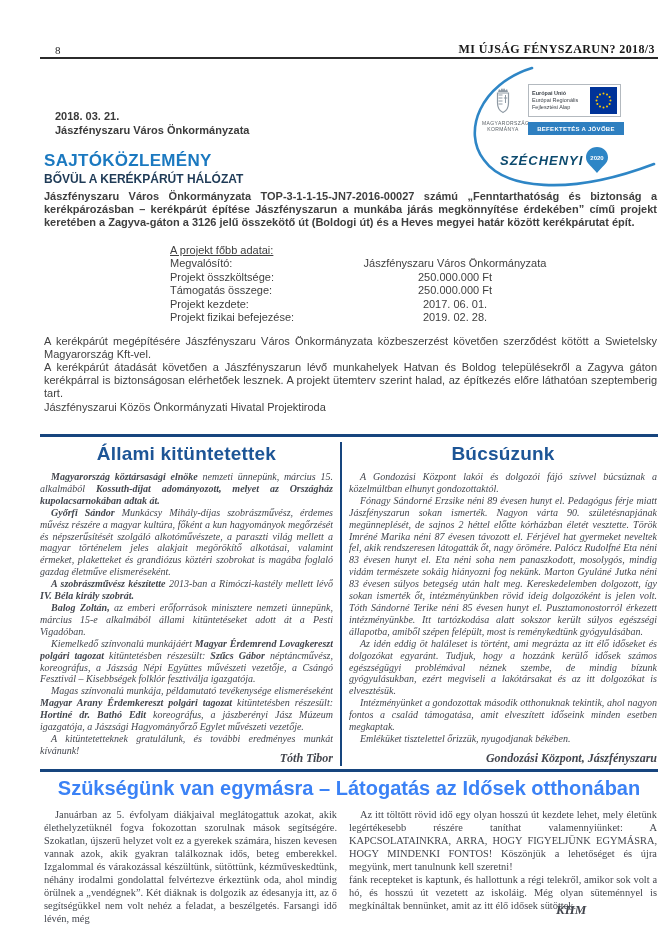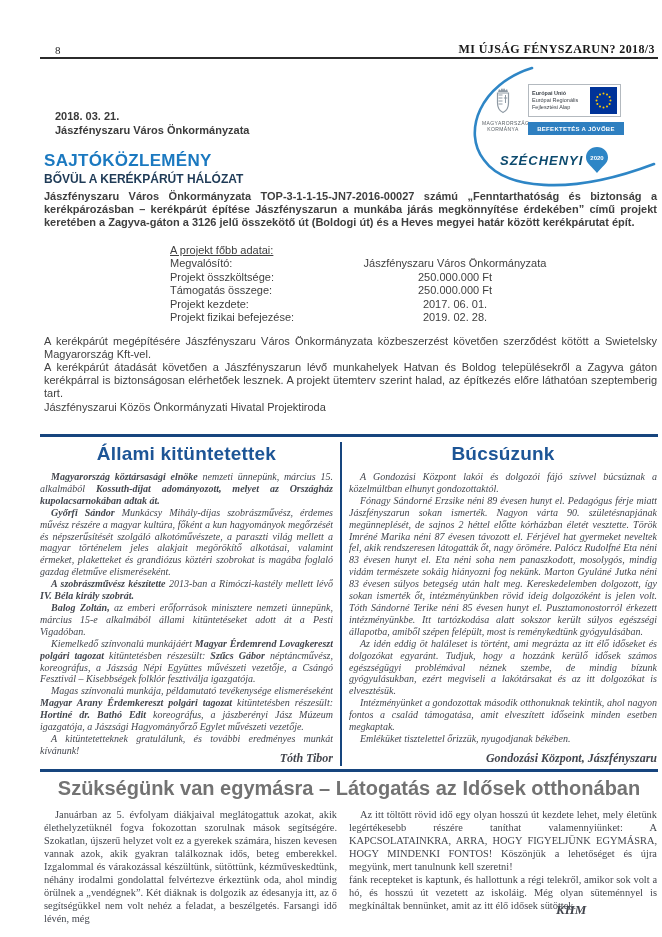--- a/index.html
+++ b/index.html
@@ -45,21 +45,21 @@
   .col-farewell{left:349px;width:308px;}
   .col h3{margin:2px 0 6px 0;text-align:center;font-size:19px;font-weight:bold;color:#1d5596;letter-spacing:.2px;}
   .serif .para{margin:0;font-family:"Liberation Serif",serif;font-size:10px;line-height:11.9px;
                text-align:justify;color:#43464e;}
   .serif .para.ind{text-indent:11px;font-style:italic;}
   .serif .b{font-weight:bold;}
   .sig{position:absolute;right:0;bottom:2px;font-family:"Liberation Serif",serif;font-size:12px;
        font-style:italic;font-weight:bold;color:#43464e;}
   
   .visit-title{position:absolute;left:40px;top:777px;width:618px;margin:0;text-align:center;
-               font-size:20px;font-weight:bold;color:#737373;}
+               font-size:20px;font-weight:bold;color:#3b82f6;}
   .visit-col{position:absolute;top:808px;}
   .visit-left{left:44px;width:293px;}
   .visit-right{left:349px;width:308px;}
   .visit-col .para{margin:0;font-family:"Liberation Serif",serif;font-size:10.4px;line-height:13px;
                    text-align:justify;color:#43464e;}
   .visit-col .para.ind{text-indent:11px;}
   .khm{position:absolute;left:556px;top:902px;width:100px;bottom:auto;right:auto;text-align:left;
        font-size:13px;}
 </style>
 </head>

